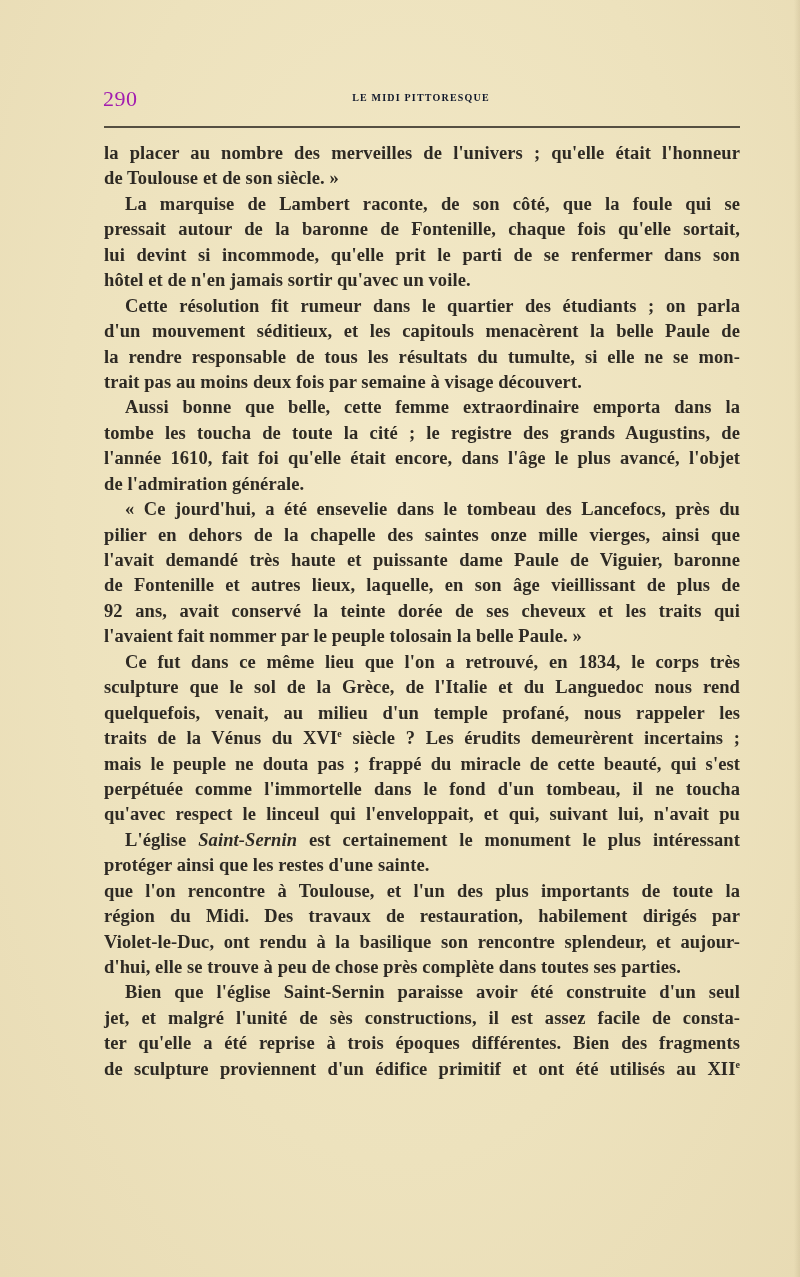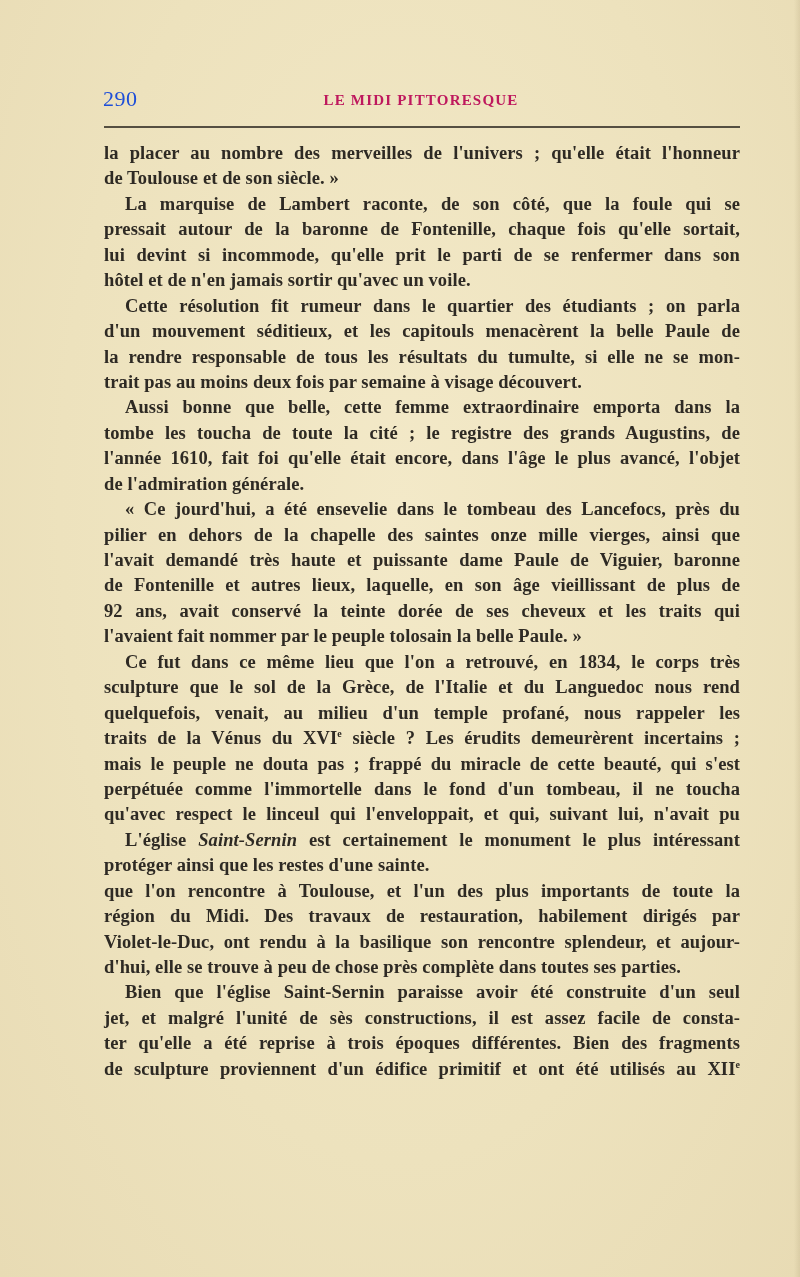--- a/index.html
+++ b/index.html
@@ -30,32 +30,32 @@
       left: 103px;
       width: 636px;
       height: 28px;
     }
     .page-number {
       position: absolute;
       left: 0;
       top: 0;
       font-size: 22px;
       letter-spacing: 0.5px;
-      color: #1d4ed8;
+      color: #a21caf;
     }
     .running-title {
       position: absolute;
       left: 0;
       right: 0;
       top: 6px;
       text-align: center;
-      font-size: 15px;
+      font-size: 10px;
       font-weight: bold;
       letter-spacing: 1.2px;
-      color: #be185d;
+      color: #0f172a;
     }
     .head-rule {
       position: absolute;
       top: 126px;
       left: 104px;
       width: 636px;
       height: 2px;
       background: #3a352c;
       opacity: 0.85;
     }

